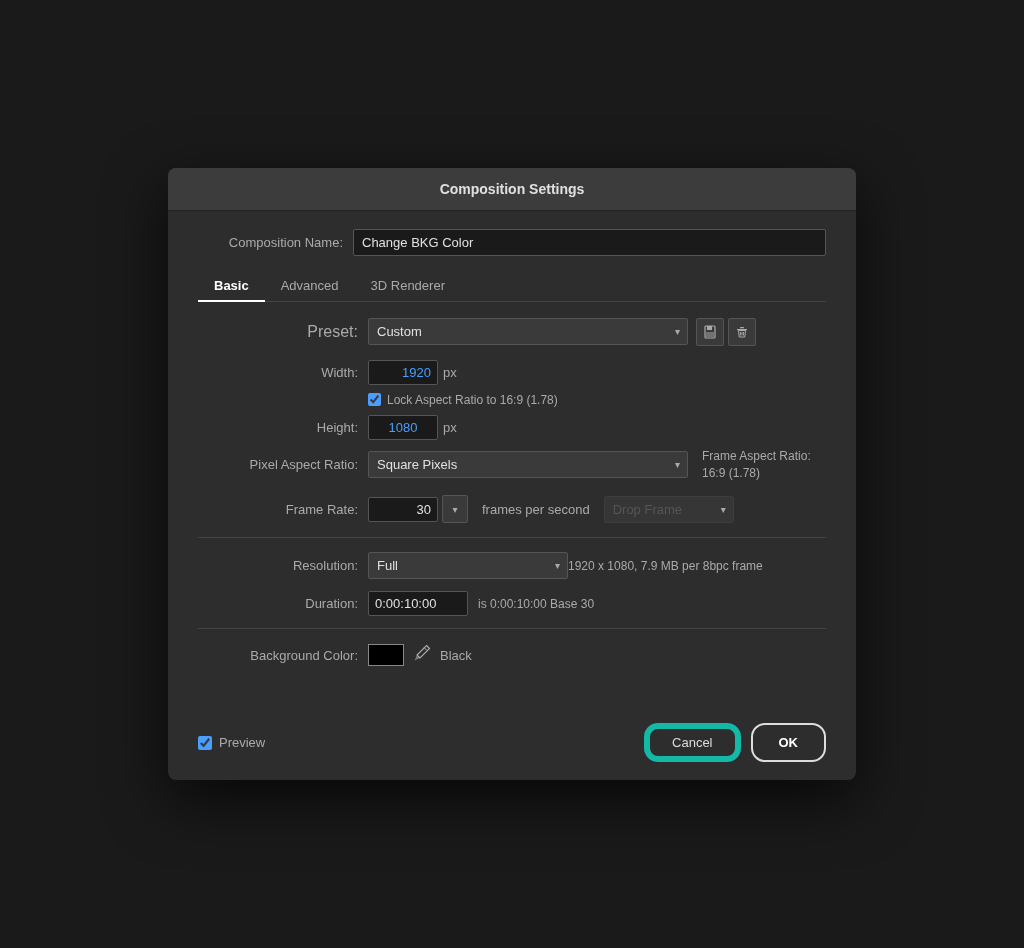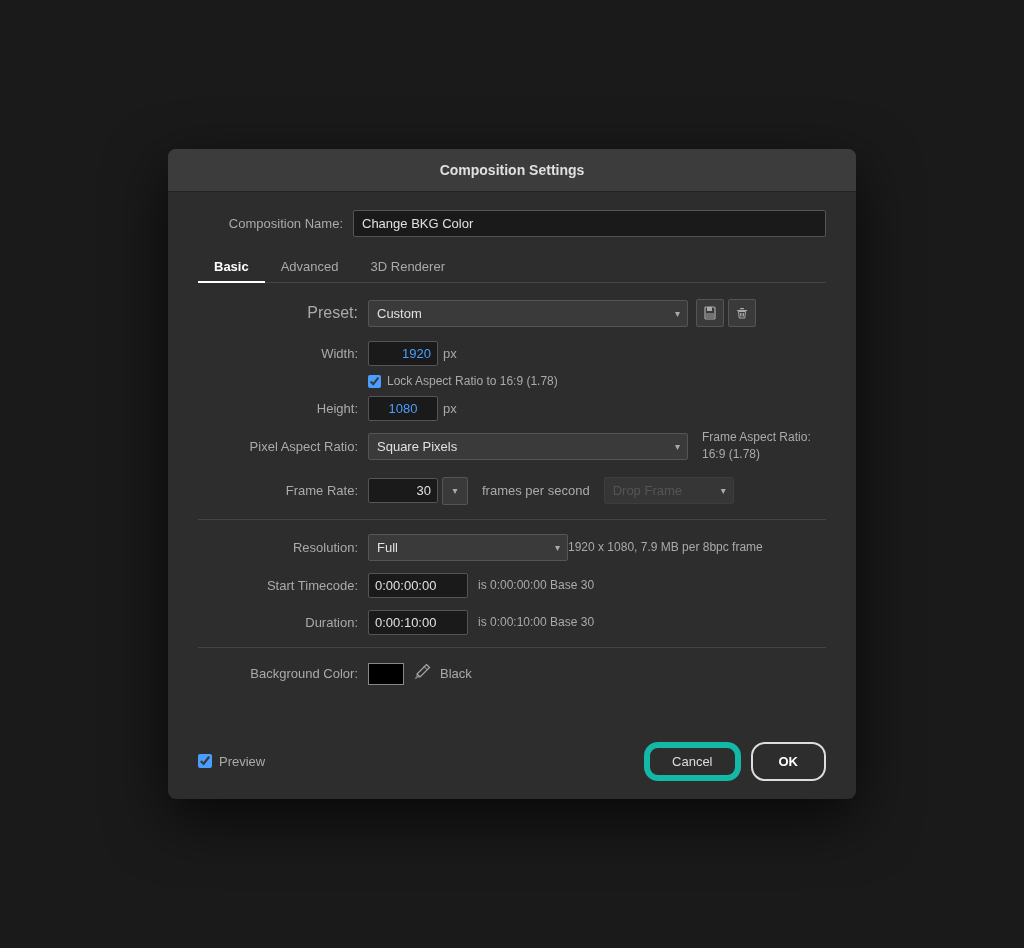--- a/index.html
+++ b/index.html
@@ -569,25 +569,20 @@
             <option>Full</option>
             <option>Half</option>
             <option>Third</option>
             <option>Quarter</option>
           </select>
           <span class="chevron-icon">▾</span>
         </div>
         <span class="res-info">1920 x 1080, 7.9 MB per 8bpc frame</span>
       </div>
 
-      <div class="form-row">
-        <span class="form-label">Start Timecode:</span>
-        <input class="tc-input" type="text" value="0:00:00:00" style="">
-        <span class="tc-info">is 0:00:00:00  Base 30</span>
-      </div>
 
       <div class="form-row">
         <span class="form-label">Duration:</span>
         <input class="tc-input" type="text" value="0:00:10:00" style="">
         <span class="tc-info">is 0:00:10:00  Base 30</span>
       </div>
 
       <hr class="divider">
 
       <div class="form-row">

